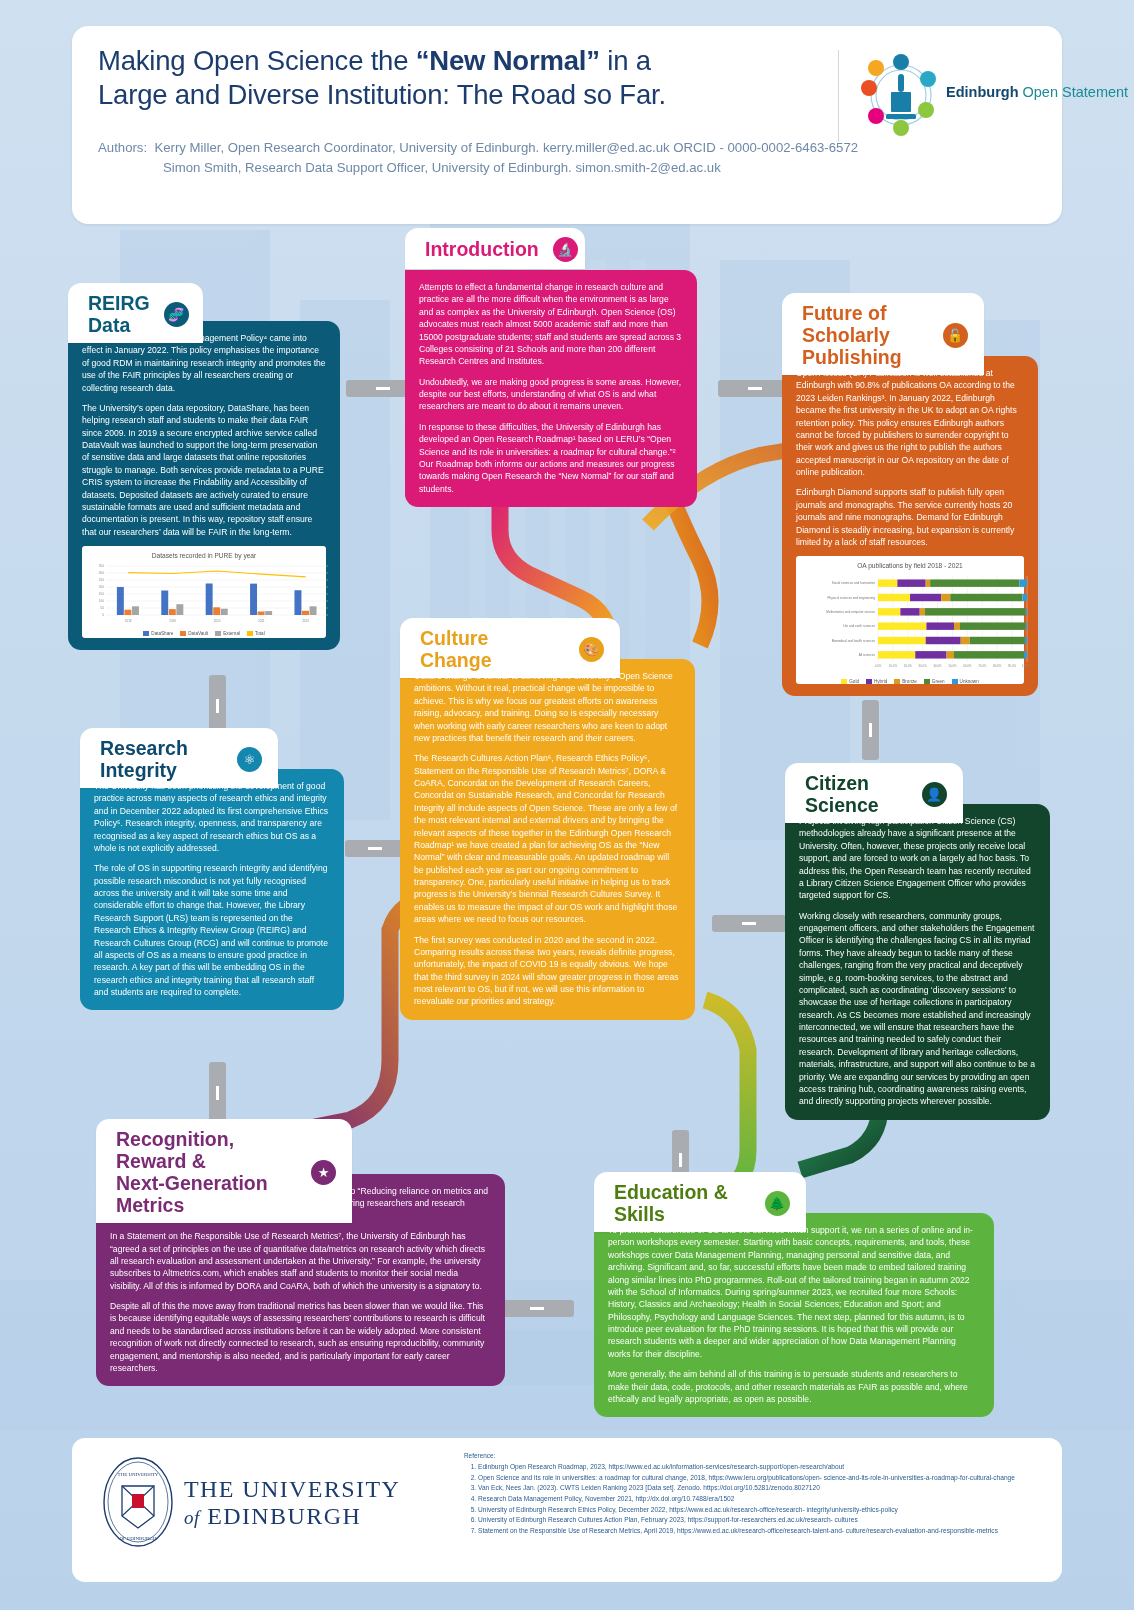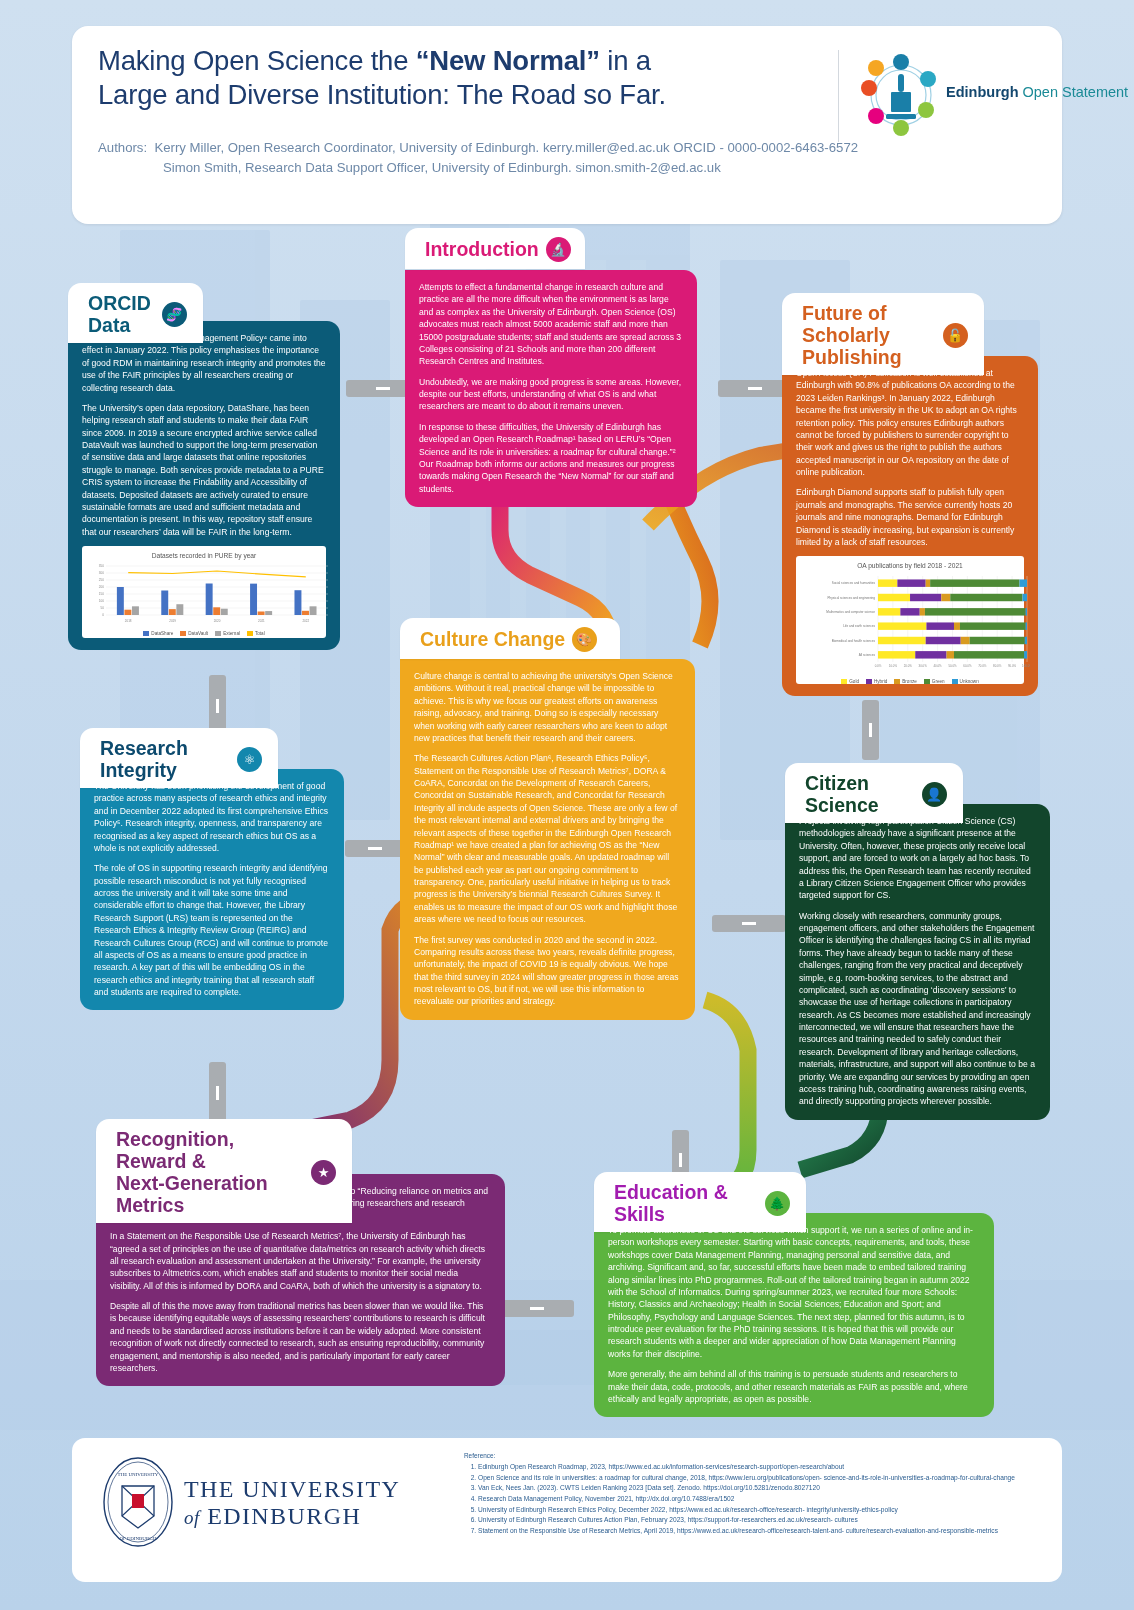--- a/index.html
+++ b/index.html
@@ -56,21 +56,21 @@
   .road.h { height:17px; }
   .road.h.dash::after { left:50%; top:7px; width:14px; height:3px; transform:translateX(-50%); }
   .road.v { width:17px; }
   .road.v.dash::after { top:50%; left:7px; width:3px; height:14px; transform:translateY(-50%); }
 
   
   .panel { position:absolute; }
   .panel .tab {
     position:absolute; left:0; top:0; background:#fff;
     border-radius:13px 13px 0 0; padding:9px 16px 7px 20px;
-    display:flex; align-items:center; gap:7px; z-index:3;
+    display:flex; align-items:center; gap:14px; z-index:3;
     box-shadow:0 1px 2px rgba(0,0,0,.05);
   }
   .panel .tab h2 { font-size:19.5px; font-weight:700; line-height:1.13; white-space:pre-line; }
   .panel .badge {
     width:25px; height:25px; border-radius:50%; flex:0 0 25px;
     display:flex; align-items:center; justify-content:center;
     color:#fff; font-size:13px; line-height:1;
   }
   .panel .body {
     position:absolute; left:0; border-radius:0 13px 13px 13px;
@@ -209,21 +209,21 @@
     </div>
     <div class="body" style="top:42px;width:292px;background:#da1a76;">
       <p>Attempts to effect a fundamental change in research culture and practice are all the more difficult when the environment is as large and as complex as the University of Edinburgh. Open Science (OS) advocates must reach almost 5000 academic staff and more than 15000 postgraduate students; staff and students are spread across 3 Colleges consisting of 21 Schools and more than 200 different Research Centres and Institutes.</p>
       <p>Undoubtedly, we are making good progress is some areas. However, despite our best efforts, understanding of what OS is and what researchers are meant to do about it remains uneven.</p>
       <p>In response to these difficulties, the University of Edinburgh has developed an Open Research Roadmap¹ based on LERU’s “Open Science and its role in universities: a roadmap for cultural change.”² Our Roadmap both informs our actions and measures our progress towards making Open Research the “New Normal” for our staff and students.</p>
     </div>
   </div>
 
   <div class="panel" style="left:68px;top:283px;width:272px;">
     <div class="tab" style="width:135px;">
-      <h2 style="color:#0b5b78">ORCID Data</h2>
+      <h2 style="color:#0b5b78">REIRG Data</h2>
       <span class="badge" style="background:#0b5b78">🧬</span>
     </div>
     <div class="body" style="top:38px;width:272px;background:#0b5b78;">
       <p>An updated Research Data Management Policy⁴ came into effect in January 2022. This policy emphasises the importance of good RDM in maintaining research integrity and promotes the use of the FAIR principles by all researchers creating or collecting research data.</p>
       <p>The University’s open data repository, DataShare, has been helping research staff and students to make their data FAIR since 2009. In 2019 a secure encrypted archive service called DataVault was launched to support the long-term preservation of sensitive data and large datasets that online repositories struggle to manage. Both services provide metadata to a PURE CRIS system to increase the Findability and Accessibility of datasets. Deposited datasets are actively curated to ensure sustainable formats are used and sufficient metadata and documentation is present. In this way, repository staff ensure that our researchers’ data will be FAIR in the long-term.</p>
       <div class="chartbox" style="margin-top:6px;height:92px;">
         <div class="chart-title">Datasets recorded in PURE by year</div>
         <svg id="svg-chart1" width="244" height="62" viewBox="0 0 244 62">
             <line x1="18" y1="52" x2="240" y2="52" stroke="#e2e2e2" stroke-width="0.4"></line>
             <text x="16" y="53.4" text-anchor="end" font-size="3.1" fill="#8a8a8a">0</text>
@@ -397,21 +397,21 @@
     </div>
     <div class="body" style="top:66px;width:409px;background:#7b2a74;">
       <p>The University Research Cultures Action Plan⁶ has committed to “Reducing reliance on metrics and embracing the narrative CV.” This is part of its strategy for ensuring researchers and research support staff receive fair recognition and rewards for their work.</p>
       <p>In a Statement on the Responsible Use of Research Metrics⁷, the University of Edinburgh has “agreed  a set of principles on the use of quantitative data/metrics on research activity which directs all  research evaluation and assessment undertaken at the University.” For example, the university subscribes to Altmetrics.com, which enables staff and students to monitor their social media visibility. All of this is informed by DORA and CoARA, both of which the university is a signatory to.</p>
       <p>Despite all of this the move away from traditional metrics has been slower than we would like. This is because identifying equitable ways of assessing researchers’ contributions to research is difficult and needs to be standardised across institutions before it can be widely adopted. More consistent recognition of work not directly connected to research, such as ensuring reproducibility, community engagement, and mentorship is also needed, and is particularly important for early career researchers.</p>
     </div>
   </div>
 
   <div class="panel" style="left:594px;top:1172px;width:400px;">
     <div class="tab" style="width:212px;">
-      <h2 style="color:#a21caf">Education &amp; Skills</h2>
+      <h2 style="color:#4d7c0f">Education &amp; Skills</h2>
       <span class="badge" style="background:#5cb43f">🌲</span>
     </div>
     <div class="body" style="top:41px;width:400px;background:#5cb43f;">
       <p>To promote awareness of OS and the services which support it, we run a series of online and in-person workshops every semester. Starting with basic concepts, requirements, and tools, these workshops cover Data Management Planning, managing personal and sensitive data, and archiving. Significant and, so far, successful efforts have been made to embed tailored training along similar lines into PhD programmes. Roll-out of the tailored training began in autumn 2022 with the School of Informatics. During spring/summer 2023, we recruited four more Schools: History, Classics and Archaeology; Health in Social Sciences; Education and Sport; and Philosophy, Psychology and Language Sciences. The next step, planned for this autumn, is to introduce peer evaluation for the PhD training sessions. It is hoped that this will provide our research students with a deeper and wider appreciation of how Data Management Planning works for their discipline.</p>
       <p>More generally, the aim behind all of this training is to persuade students and researchers to make their data, code, protocols, and other research materials as FAIR as possible and, where ethically and legally appropriate, as open as possible.</p>
     </div>
   </div>
 
   <div id="footer">
     <svg class="uoe-crest" viewBox="0 0 76 92">

